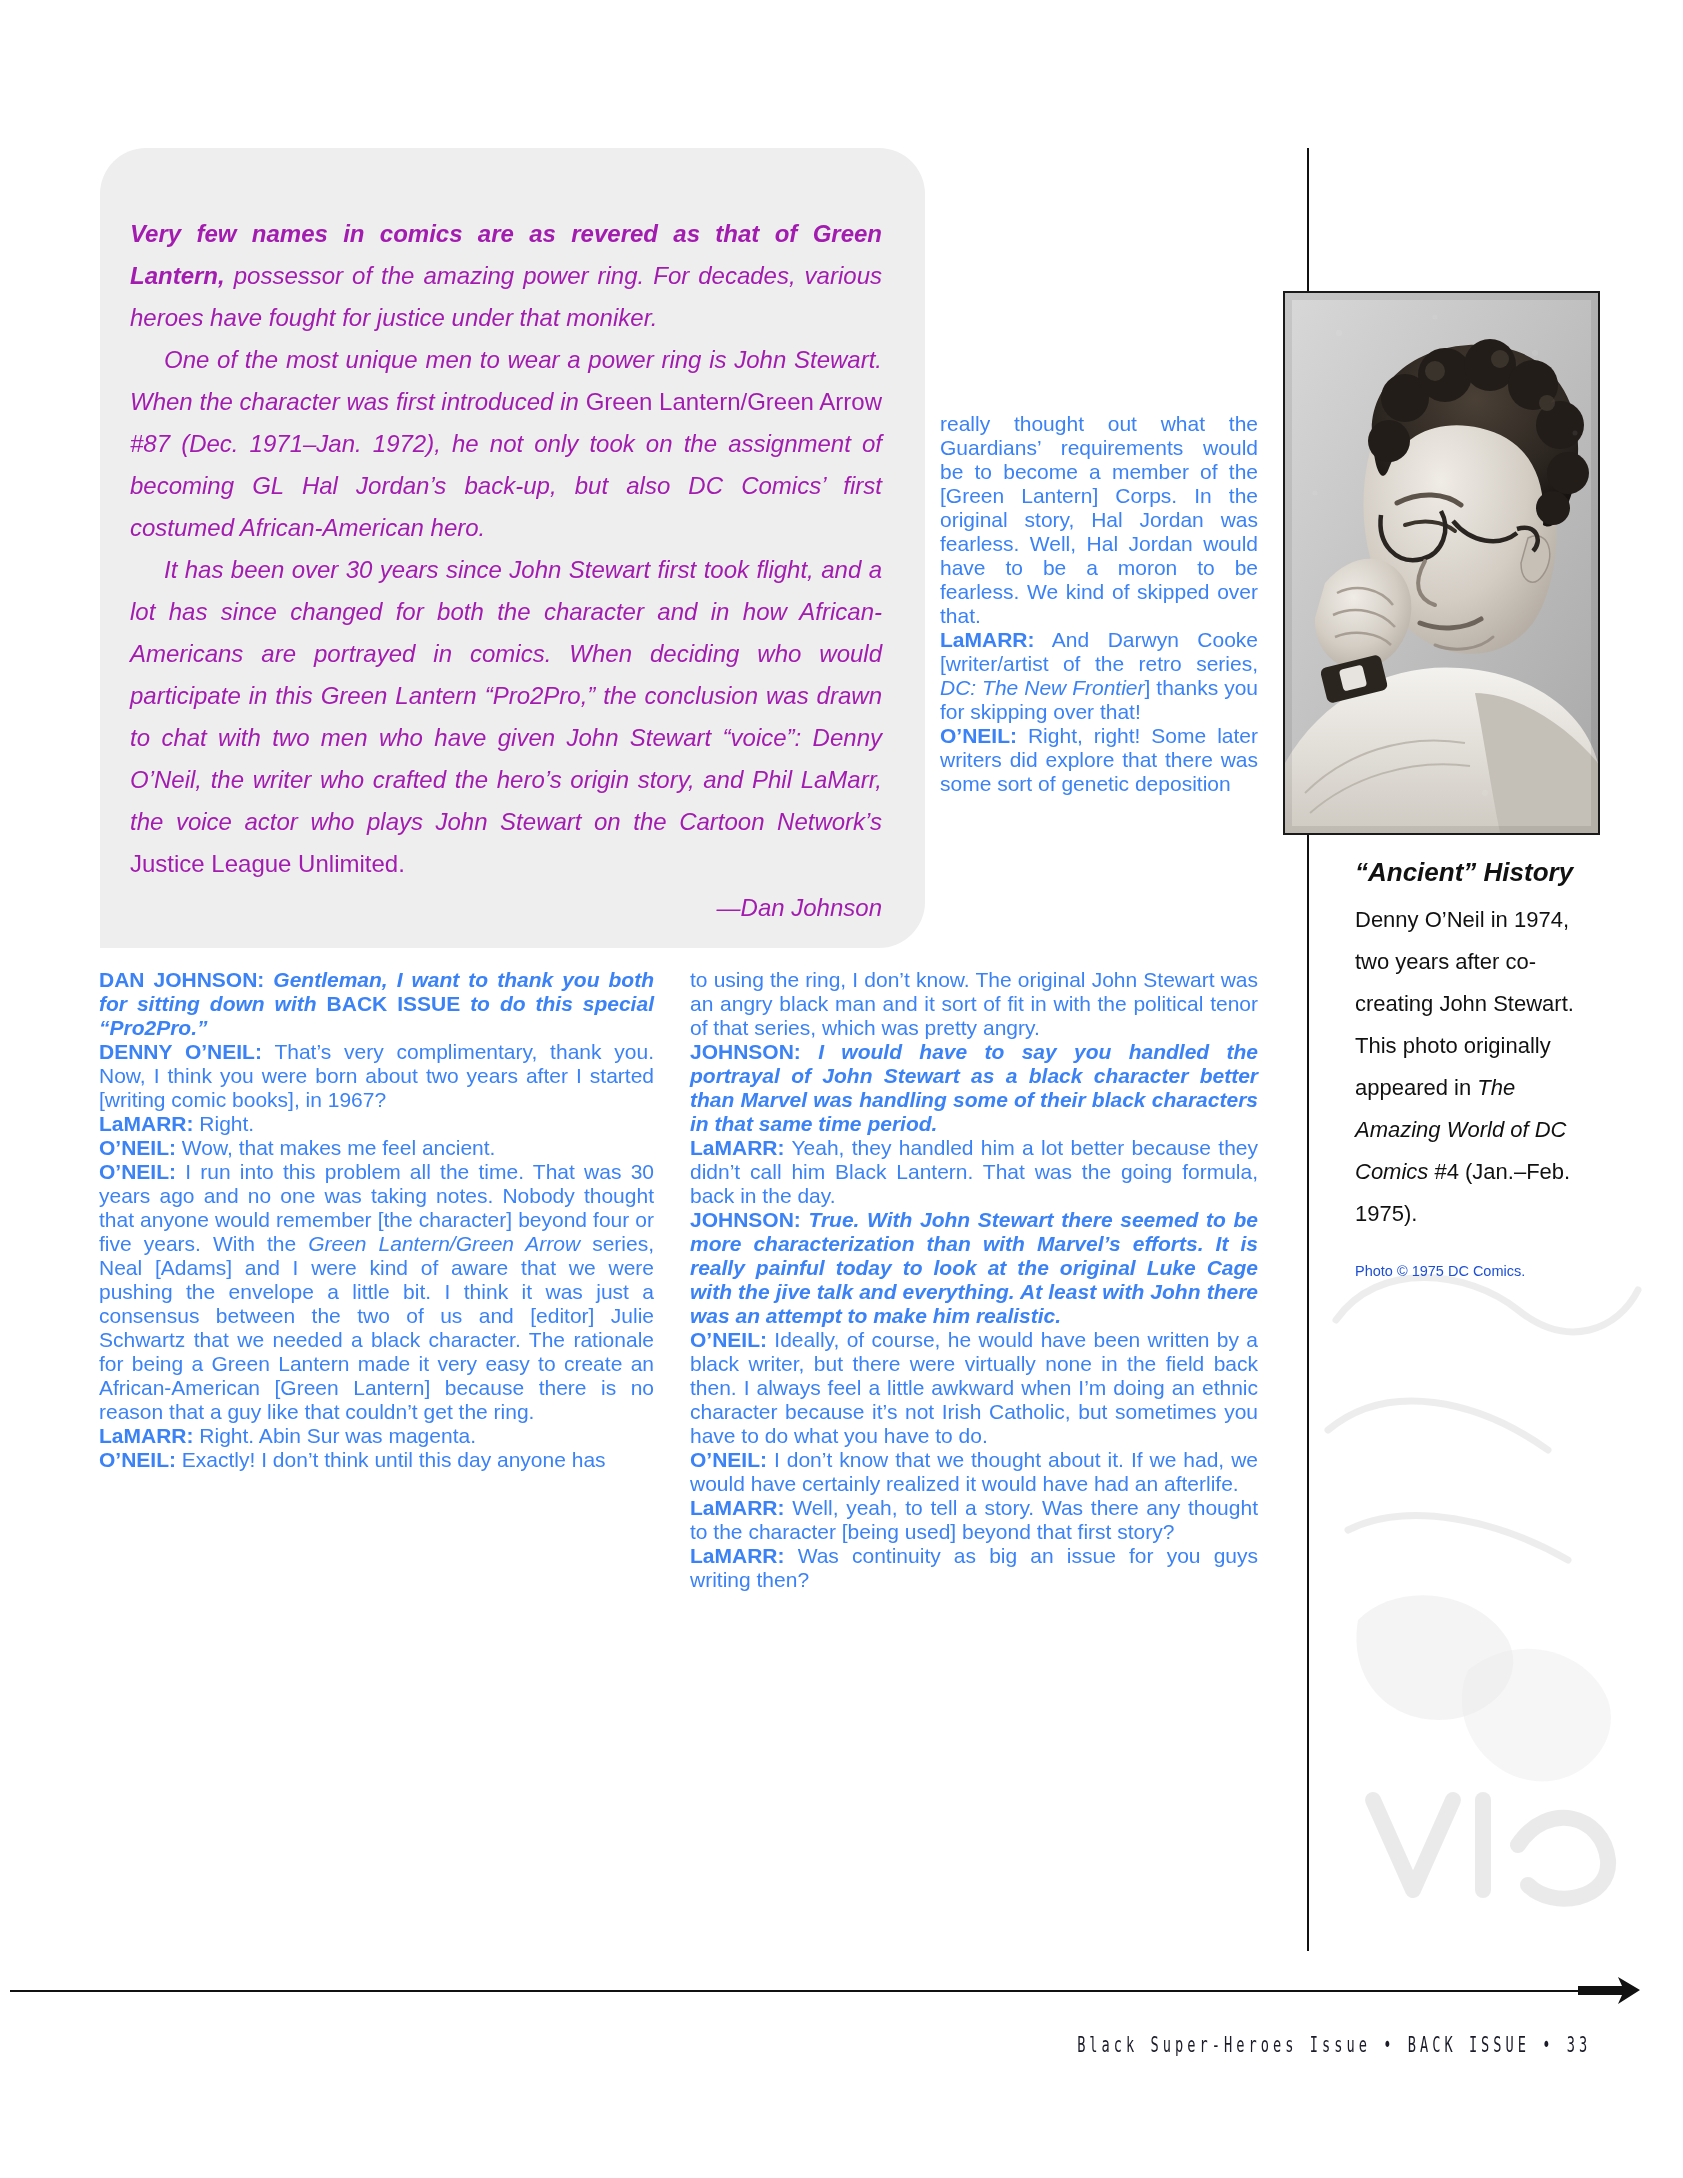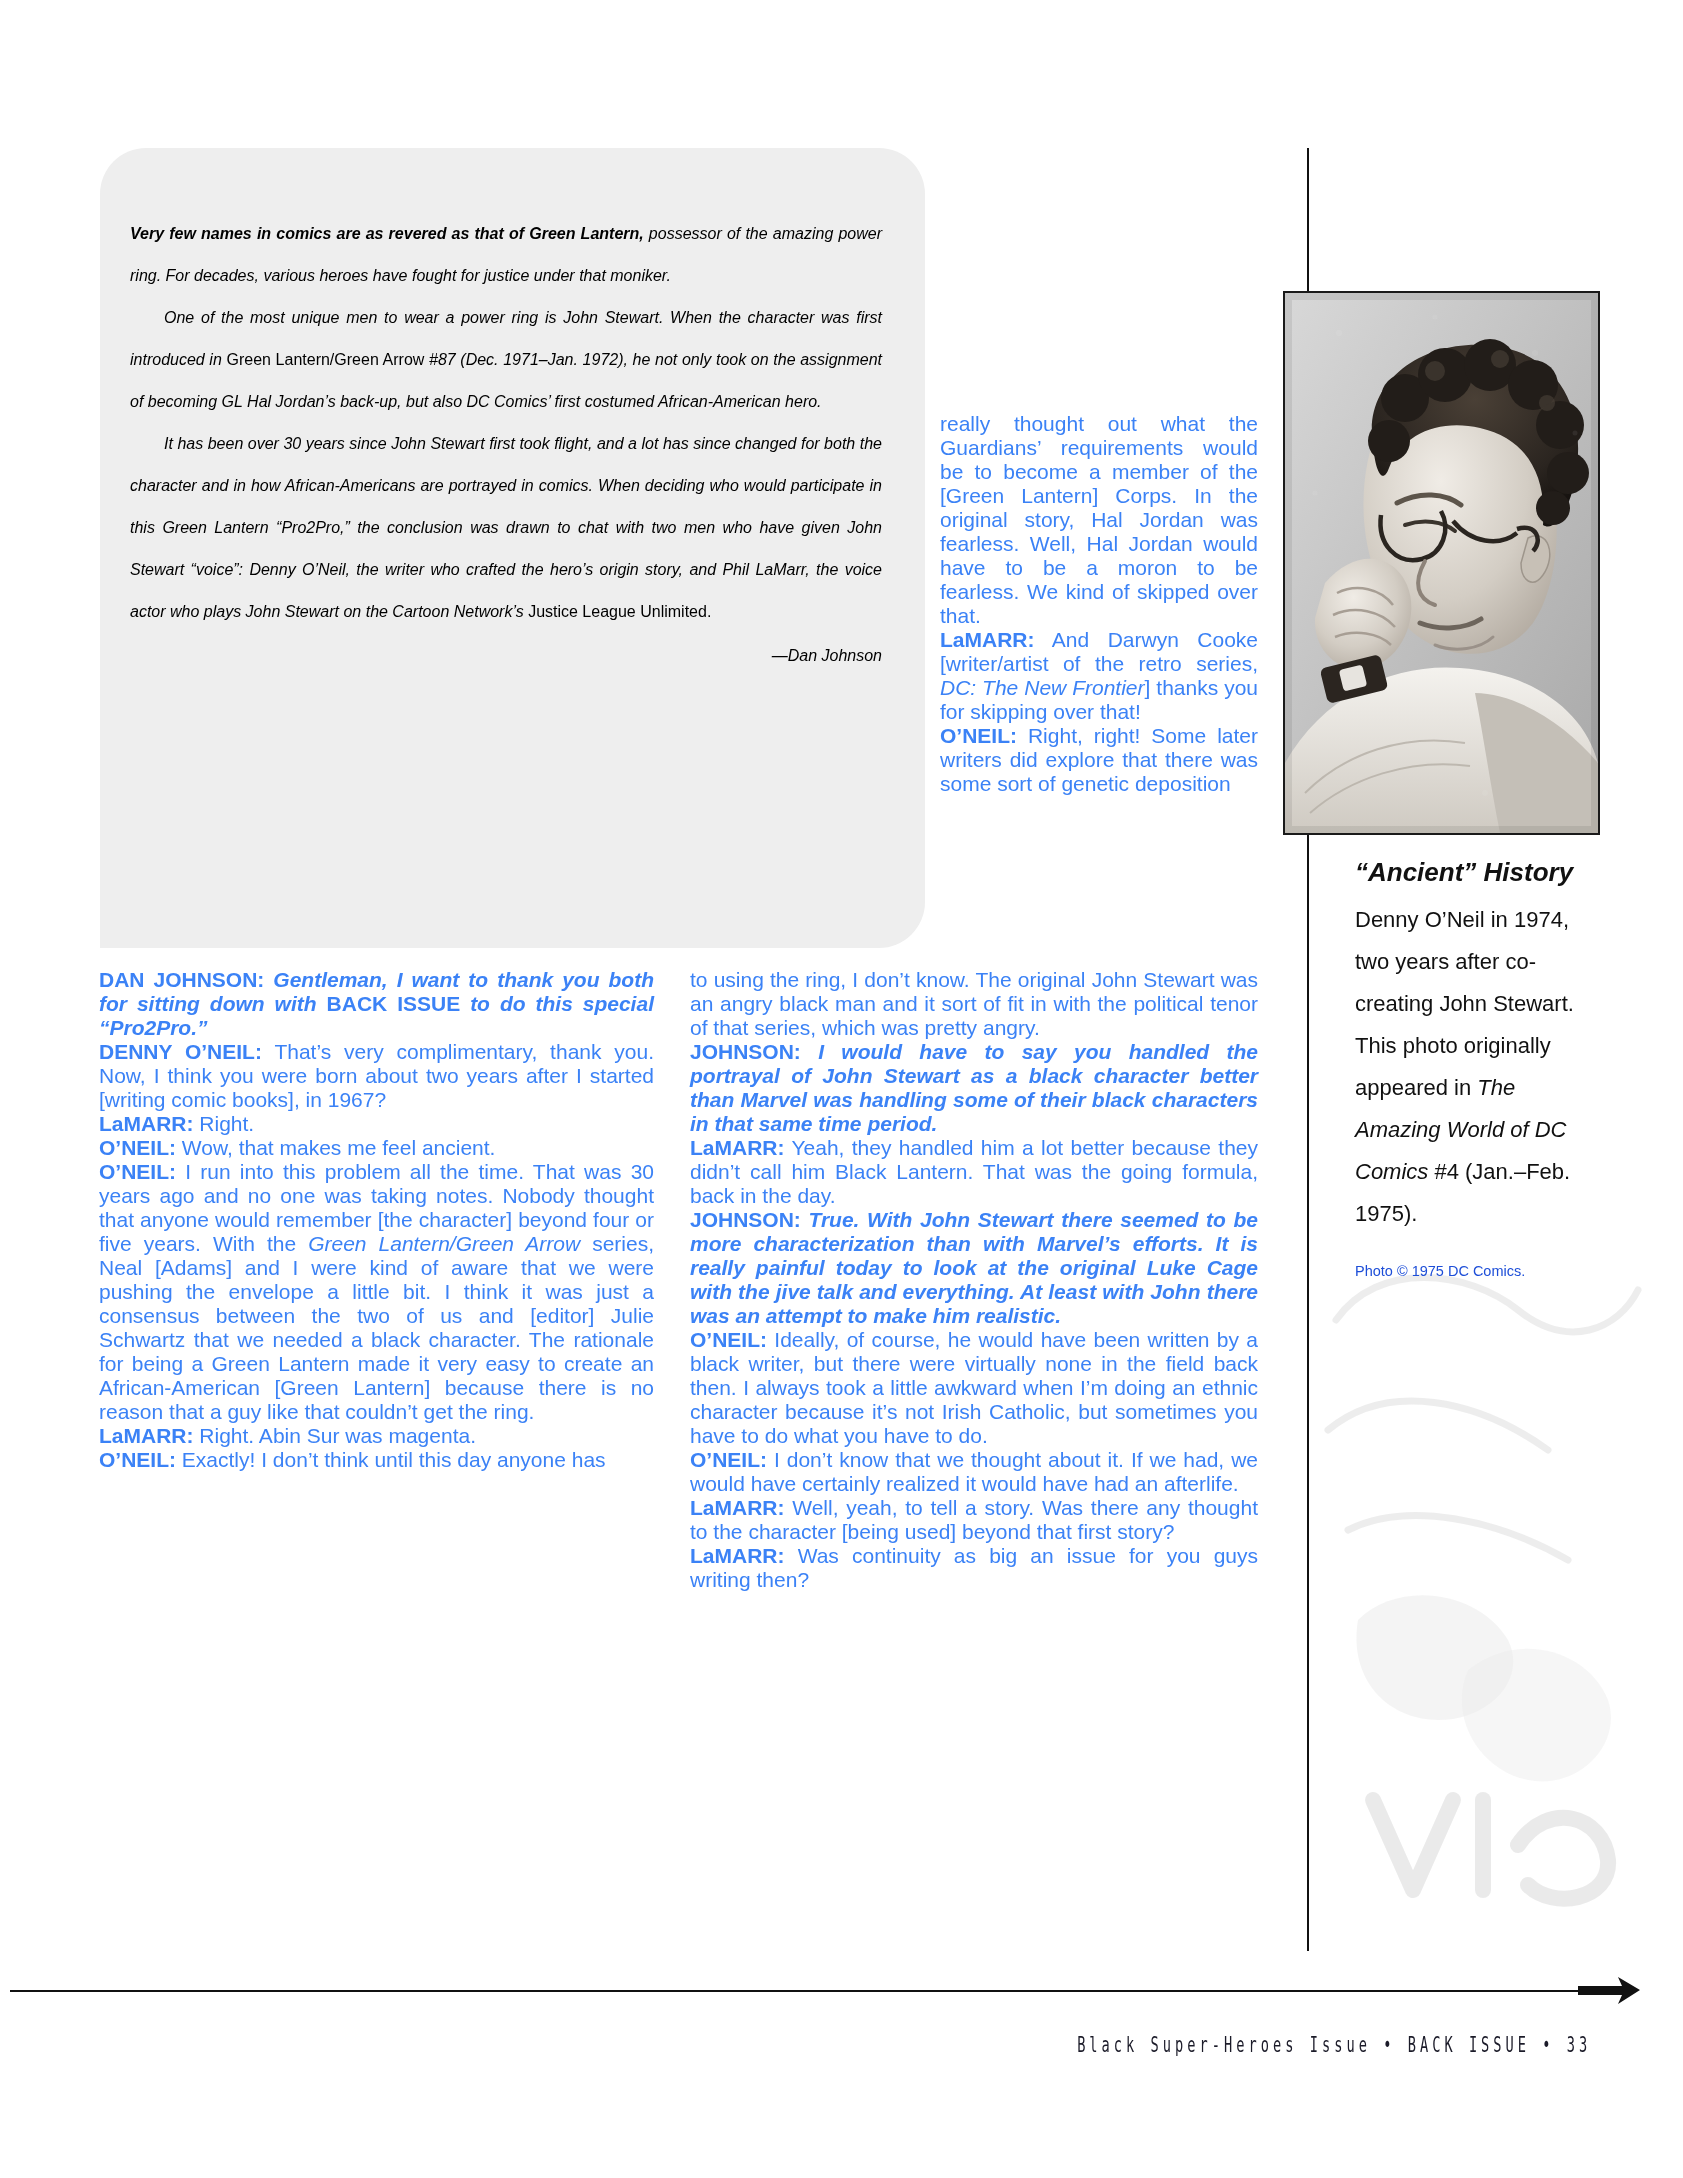--- a/index.html
+++ b/index.html
@@ -30,24 +30,24 @@
     height: 800px;
     background: #eeeeee;
     border-radius: 46px 46px 46px 0;
   }
   #intro-text {
     position: absolute;
     left: 130px;
     top: 213px;
     width: 752px;
     font-style: italic;
-    font-size: 16px;
+    font-size: 24px;
     line-height: 42px;
     text-align: justify;
-    color: #000000;
+    color: #a21caf;
     z-index: 4;
   }
   #intro-text p { margin: 0; }
   #intro-text p.indent { text-indent: 34px; }
   #intro-text .lead { font-weight: bold; }
   #intro-text .roman { font-style: normal; }
   #byline {
     display: block;
     text-align: right;
     font-style: italic;
@@ -199,21 +199,21 @@
     <p><span class="spk">O’NEIL:</span><span> I run into this problem all the time. That was 30 years ago and no one was taking notes. Nobody thought that anyone would remember [the character] beyond four or five years. With the </span><span class="it">Green Lantern/Green Arrow</span><span> series, Neal [Adams] and I were kind of aware that we were pushing the envelope a little bit. I think it was just a consensus between the two of us and [editor] Julie Schwartz that we needed a black character. The rationale for being a Green Lantern made it very easy to create an African-American [Green Lantern] because there is no reason that a guy like that couldn’t get the ring.</span></p>
     <p><span class="spk">LaMARR:</span><span> Right. Abin Sur was magenta.</span></p>
     <p><span class="spk">O’NEIL:</span><span> Exactly! I don’t think until this day anyone has</span></p>
   </div>
 
   <div class="col-text" id="col-mid-main">
     <p>to using the ring, I don’t know. The original John Stewart was an angry black man and it sort of fit in with the political tenor of that series, which was pretty angry.</p>
     <p><span class="spk">JOHNSON:</span><span class="q"> I would have to say you handled the portrayal of John Stewart as a black character better than Marvel was handling some of their black characters in that same time period.</span></p>
     <p><span class="spk">LaMARR:</span><span> Yeah, they handled him a lot better because they didn’t call him Black Lantern. That was the going formula, back in the day.</span></p>
     <p><span class="spk">JOHNSON:</span><span class="q"> True. With John Stewart there seemed to be more characterization than with Marvel’s efforts. It is really painful today to look at the original Luke Cage with the jive talk and everything. At least with John there was an attempt to make him realistic.</span></p>
-    <p><span class="spk">O’NEIL:</span><span> Ideally, of course, he would have been written by a black writer, but there were virtually none in the field back then. I always took a little awkward when I’m doing an ethnic character because it’s not Irish Catholic, but sometimes you have to do what you have to do.</span></p>
+    <p><span class="spk">O’NEIL:</span><span> Ideally, of course, he would have been written by a black writer, but there were virtually none in the field back then. I always feel a little awkward when I’m doing an ethnic character because it’s not Irish Catholic, but sometimes you have to do what you have to do.</span></p>
     <p><span class="spk">O’NEIL:</span><span> I don’t know that we thought about it. If we had, we would have certainly realized it would have had an afterlife.</span></p>
     <p><span class="spk">LaMARR:</span><span> Well, yeah, to tell a story. Was there any thought to the character [being used] beyond that first story?</span></p>
     <p><span class="spk">LaMARR:</span><span> Was continuity as big an issue for you guys writing then?</span></p>
   </div>
 
   <div id="rail-rule"></div>
 
   <div id="ghost-art">
     <svg width="330" height="760" viewBox="0 0 330 760" xmlns="http://www.w3.org/2000/svg">
       <g fill="none" stroke="#555" stroke-width="7" stroke-linecap="round">

